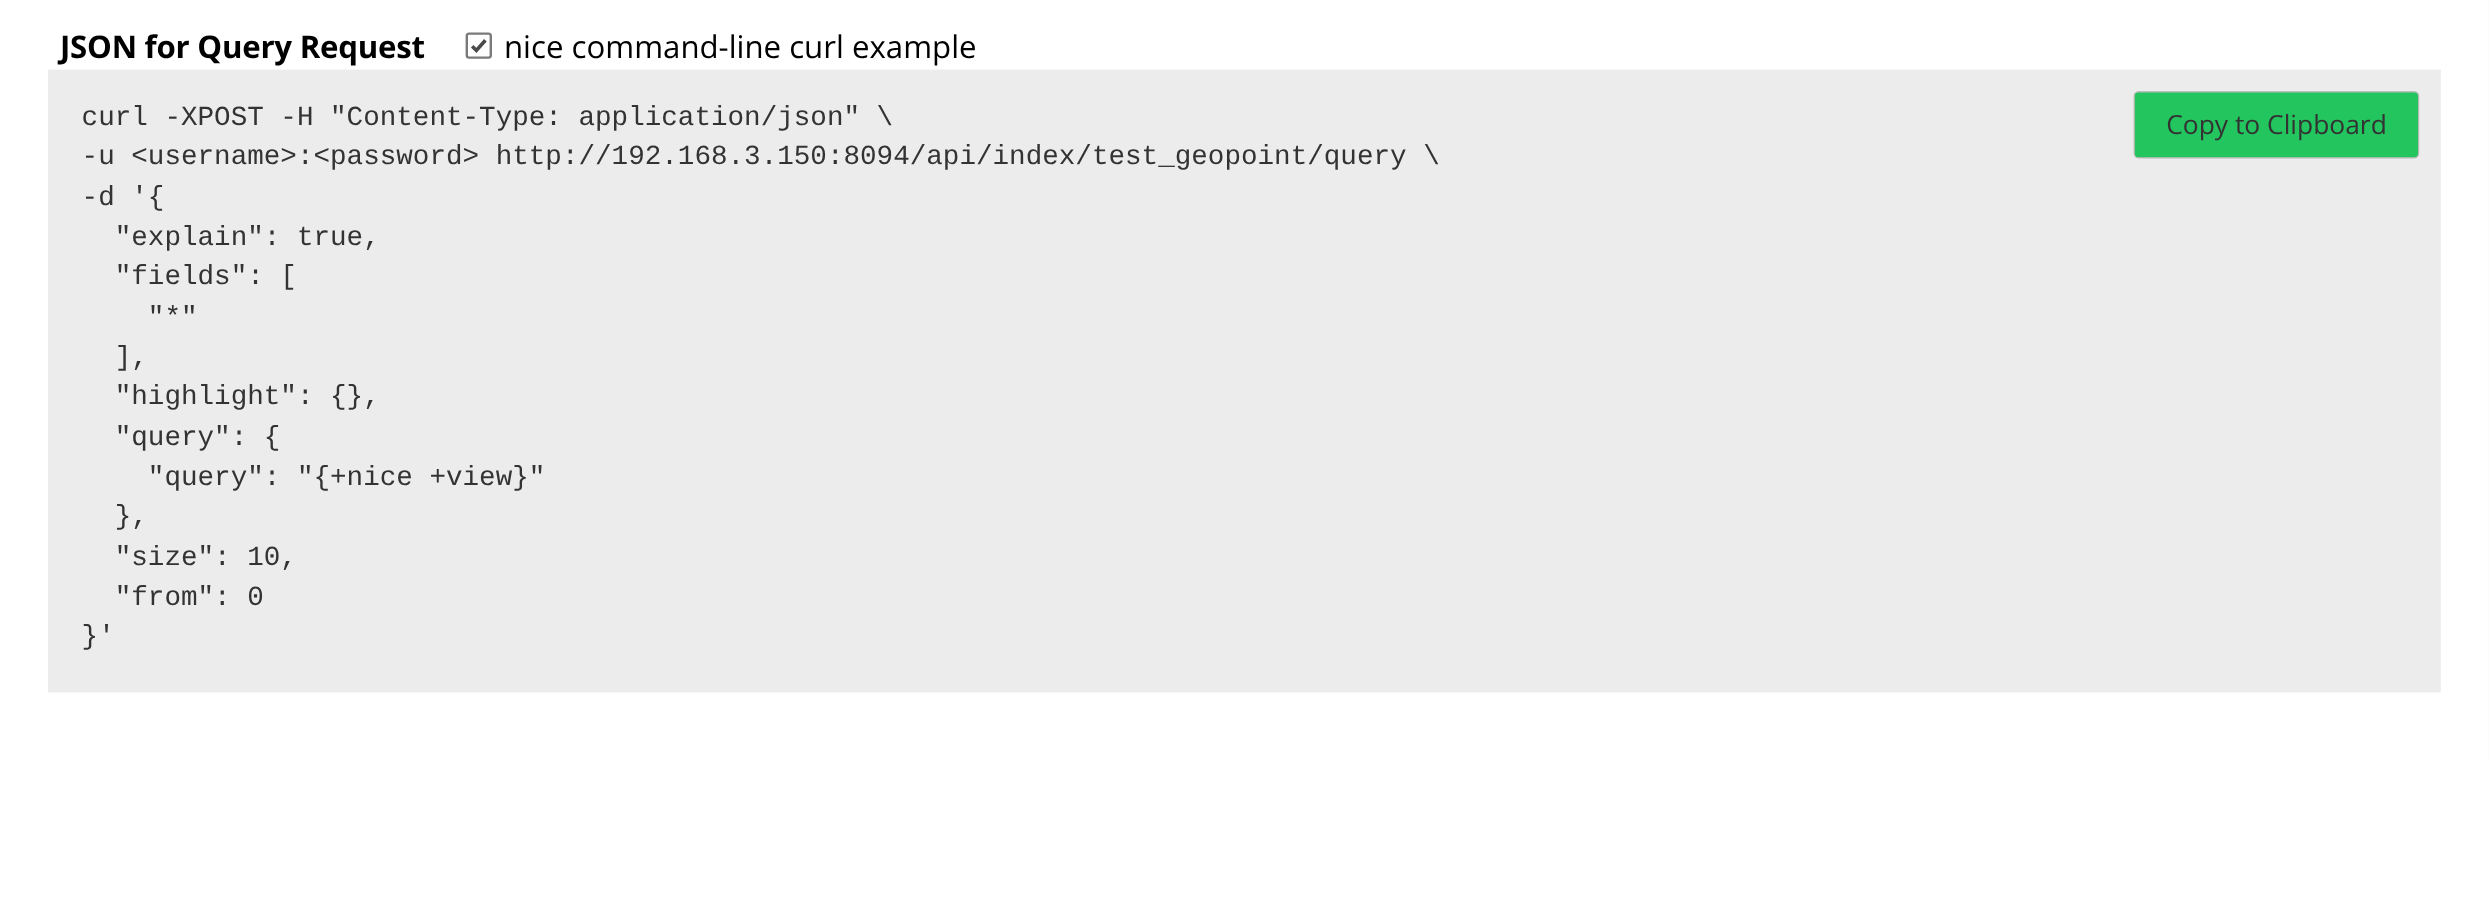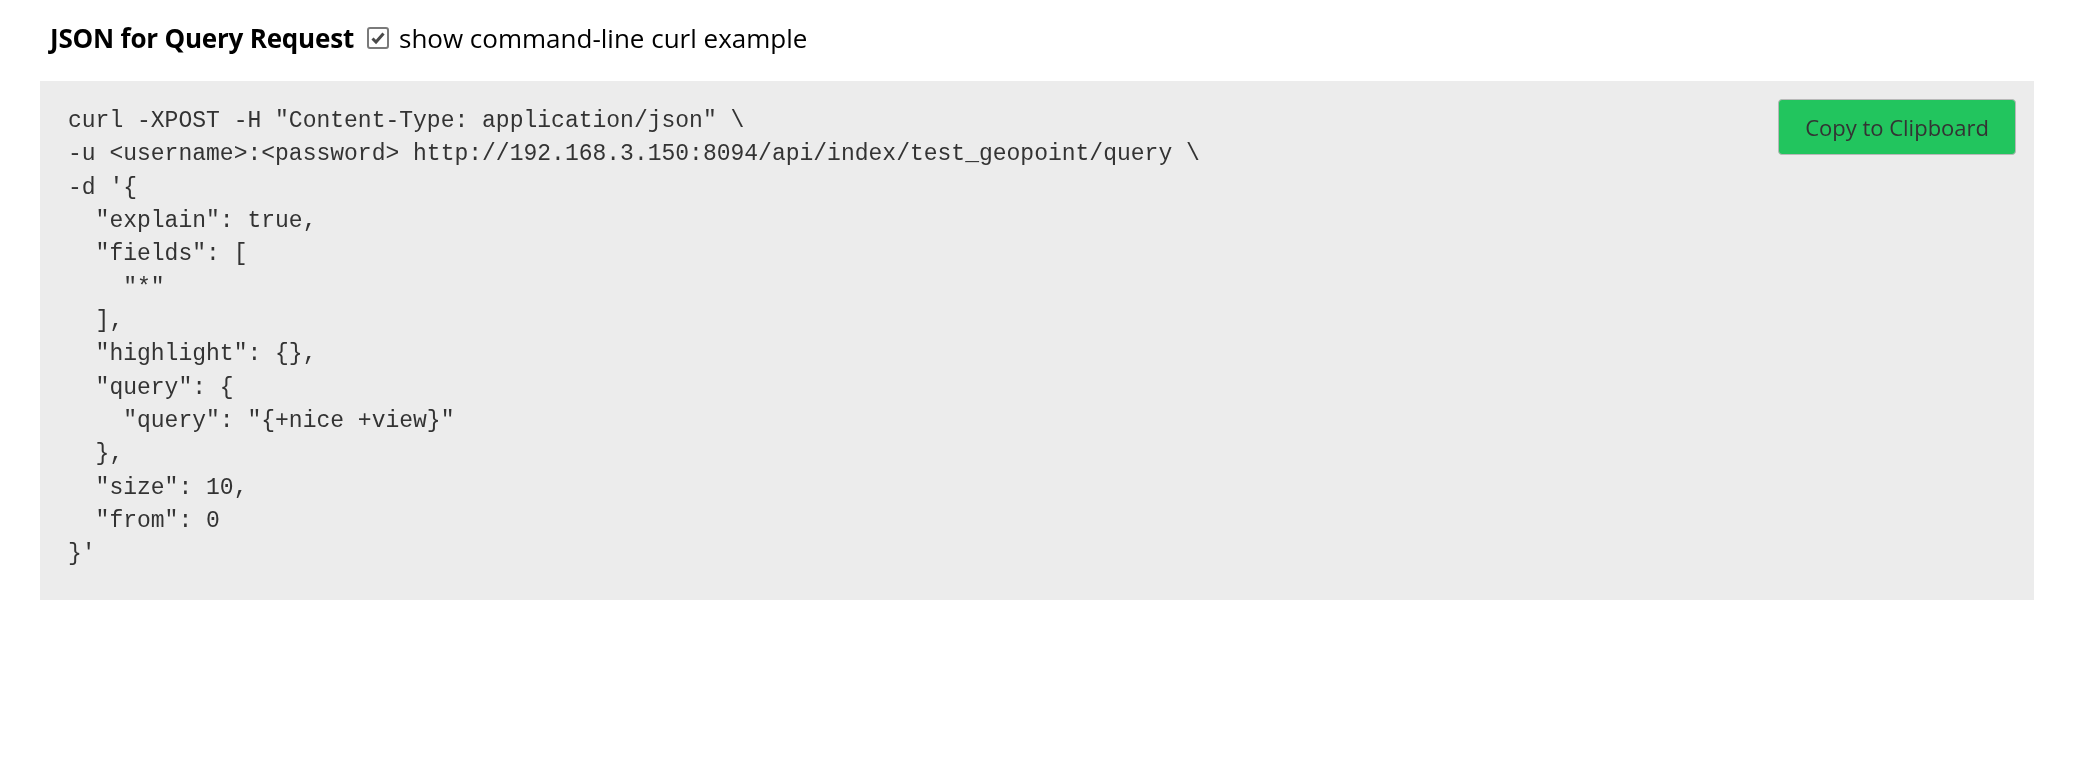--- a/index.html
+++ b/index.html
@@ -8,22 +8,22 @@
       padding: 0;
     }
     body {
       font-family: -apple-system, BlinkMacSystemFont, "Segoe UI", "Open Sans", Helvetica, Arial, sans-serif;
       background: #ffffff;
       padding: 20px 40px;
     }
     .header-row {
       display: flex;
       align-items: center;
-      gap: 13px;
-      margin-bottom: 25px;
+      gap: 34px;
+      margin-bottom: 2px;
       margin-left: 10px;
     }
     .section-title {
       font-size: 26px;
       font-weight: 700;
       color: #000000;
       letter-spacing: -0.2px;
     }
     .checkbox-wrap {
       display: flex;
@@ -86,21 +86,21 @@
 <body>
 
 <div class="header-row">
   <span class="section-title">JSON for Query Request</span>
   <label class="checkbox-wrap">
     <span class="checkbox">
       <svg viewBox="0 0 16 16">
         <polyline points="2.5,8.5 6,12 13.5,3.5"></polyline>
       </svg>
     </span>
-    <span class="checkbox-label">show command-line curl example</span>
+    <span class="checkbox-label">nice command-line curl example</span>
   </label>
 </div>
 
 <div class="code-block">
   <button class="copy-button">Copy to Clipboard</button>
   <pre class="code-content">curl -XPOST -H "Content-Type: application/json" \
 -u &lt;username&gt;:&lt;password&gt; http://192.168.3.150:8094/api/index/test_geopoint/query \
 -d '{
   "explain": true,
   "fields": [

